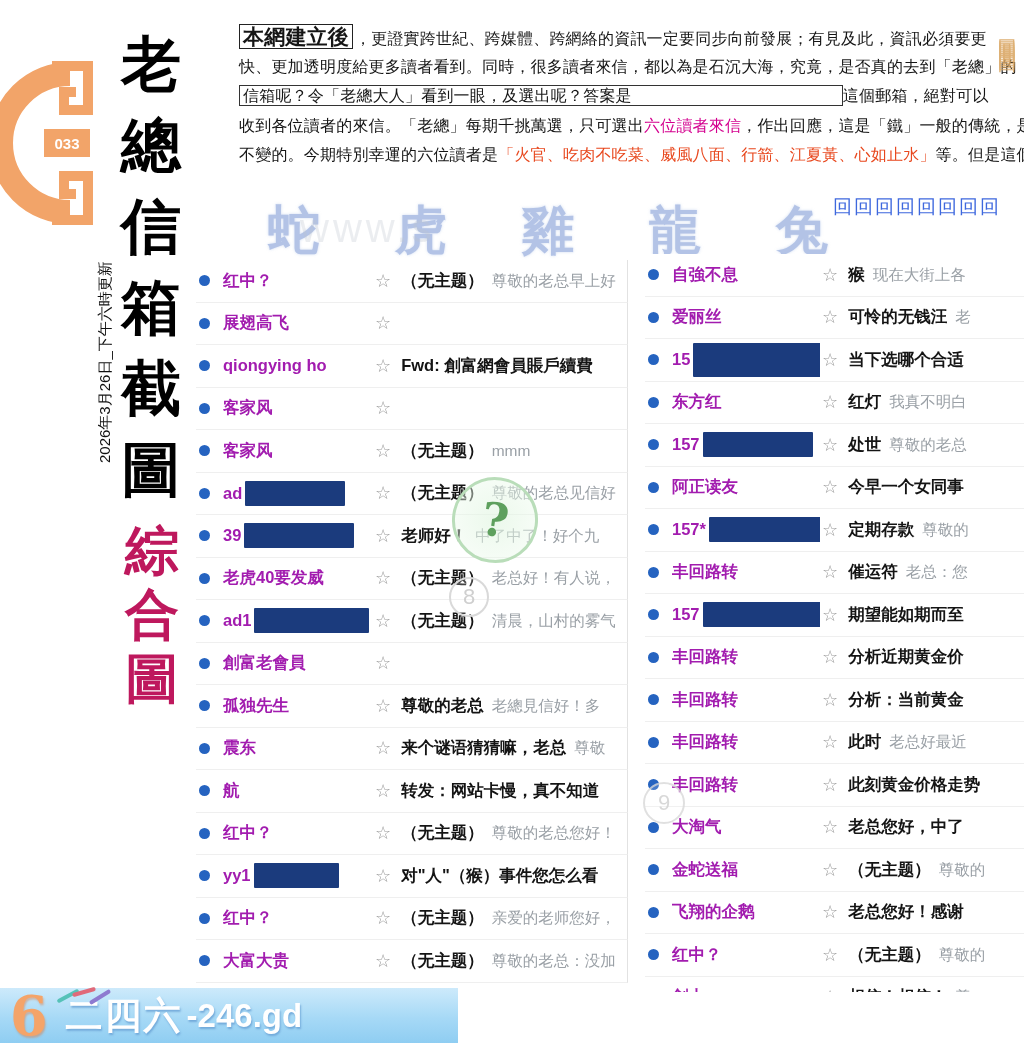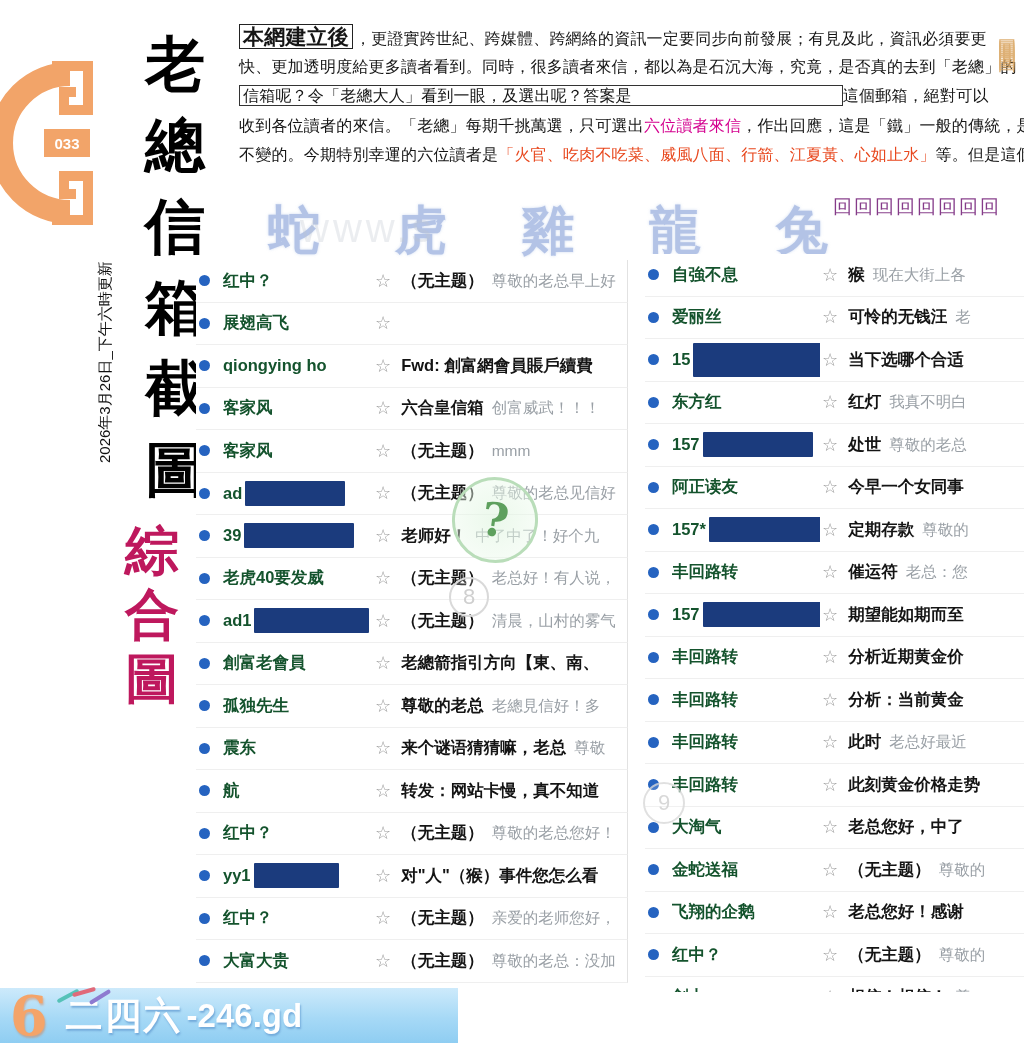--- a/index.html
+++ b/index.html
@@ -3,55 +3,55 @@
 <meta charset="utf-8">
 <style>
   html,body{margin:0;padding:0;}
   body{width:1024px;height:1043px;position:relative;overflow:hidden;background:#ffffff;
        font-family:"Liberation Sans","DejaVu Sans",sans-serif;color:#141414;}
   .abs{position:absolute;}
 
   
   .logo{left:0;top:50px;width:96px;height:186px;}
   .title-black{left:118px;top:24px;width:66px;font-size:60px;line-height:81px;font-weight:bold;
-               font-family:"DejaVu Serif","Liberation Serif",serif;color:#000;word-break:break-all;text-align:center;margin-left:24px;}
+               font-family:"DejaVu Serif","Liberation Serif",serif;color:#000;word-break:break-all;text-align:center;}
   .title-orange{left:122px;top:518px;width:60px;font-size:54px;line-height:64px;font-weight:bold;
                 font-family:"DejaVu Serif","Liberation Serif",serif;color:#be185d;word-break:break-all;text-align:center;}
   .update-note{left:96px;top:463px;transform:rotate(-90deg);transform-origin:0 0;font-size:15px;
                color:#101010;white-space:nowrap;}
 
   
   .header-text{left:196px;top:22px;width:800px;font-size:16px;line-height:29.5px;letter-spacing:.2px;color:#151515;}
   .header-text .ln{white-space:nowrap;display:block;height:29.5px;margin-left:43px;}
   .seg-lead{font-size:21px;font-weight:bold;border:1.5px solid #222;padding:0 3px;margin-right:2px;}
   .seg-boxed{border:1.5px solid #333;padding:1px 210px 1px 3px;}
   .seg-magenta{color:#d4008f;}
   .seg-red{color:#e8481e;}
 
   
   .meander-v{left:994px;top:24px;height:192px;writing-mode:vertical-rl;font-size:19px;letter-spacing:2px;
              color:#d9a45f;opacity:.85;}
-  .meander-h{left:833px;top:194px;width:190px;font-size:19px;letter-spacing:2px;color:#701a75;opacity:.85;overflow:hidden;white-space:nowrap;}
+  .meander-h{left:833px;top:194px;width:190px;font-size:19px;letter-spacing:2px;color:#1d4ed8;opacity:.85;overflow:hidden;white-space:nowrap;}
   .zodiac{left:268px;top:196px;width:560px;display:flex;justify-content:space-between;
           font-size:52px;font-weight:bold;color:#b3c3e6;font-family:"DejaVu Serif",serif;
           text-shadow:0 0 3px rgba(168,190,230,.55);}
   .wm{position:absolute;color:rgba(150,162,190,.18);font-weight:normal;letter-spacing:4px;pointer-events:none;}
   .wm0{left:300px;top:206px;font-size:40px;color:rgba(190,195,205,.30);}
   .wm1{left:290px;top:408px;font-size:52px;}
   .wm2{left:258px;top:668px;font-size:52px;}
   .wm3{left:668px;top:648px;font-size:46px;}
 
   
   .mail-col{position:absolute;overflow:hidden;background:#fff;}
   .col1{left:196px;top:260px;width:432px;height:723px;}
   .col2{left:645px;top:254px;width:379px;height:738px;}
   .mail-row{height:42.5px;display:flex;align-items:center;border-bottom:1px solid #efefef;box-sizing:border-box;}
   .col1 .mail-row{border-right:1px solid #e2e2e2;}
   .dot{width:11px;height:11px;border-radius:50%;background:#2563c0;margin:0 13px 0 3px;flex-shrink:0;}
-  .sender{width:150px;flex-shrink:0;font-weight:bold;font-size:16.5px;color:#14532d;white-space:nowrap;overflow:hidden;display:flex;align-items:center;}
+  .sender{width:150px;flex-shrink:0;font-weight:bold;font-size:16.5px;color:#a21caf;white-space:nowrap;overflow:hidden;display:flex;align-items:center;}
   .col2 .sender{width:148px;}
   .redact{display:inline-block;background:#1b3b7d;height:25px;margin-left:3px;border-radius:1px;flex-shrink:0;}
   .star{color:#9b9b9b;font-size:18px;margin:0 10px 0 2px;flex-shrink:0;line-height:1;}
   .subjwrap{flex:1;overflow:hidden;white-space:nowrap;display:flex;align-items:baseline;}
   .subject{font-weight:bold;font-size:16.5px;color:#141414;}
   .preview{color:#9aa0a6;font-size:15.5px;margin-left:8px;}
 
   
   .qmark{left:452px;top:477px;width:80px;height:80px;border:3px solid #b9ddb9;border-radius:50%;
          background:radial-gradient(circle,rgba(225,245,225,.65),rgba(240,252,240,.35));
@@ -136,24 +136,20 @@
         <div class="sender">qiongying ho</div>
         <span class="star">☆</span>
         <div class="subjwrap">
           <span class="subject">Fwd: 創富網會員賬戶續費</span>
         </div>
       </div>
       <div class="mail-row">
         <span class="dot"></span>
         <div class="sender">客家风</div>
         <span class="star">☆</span>
-        <div class="subjwrap">
-          <span class="subject">六合皇信箱</span>
-          <span class="preview">创富威武！！！</span>
-        </div>
       </div>
       <div class="mail-row">
         <span class="dot"></span>
         <div class="sender">客家风</div>
         <span class="star">☆</span>
         <div class="subjwrap">
           <span class="subject">（无主题）</span>
           <span class="preview">mmm</span>
         </div>
       </div>
@@ -190,23 +186,20 @@
         <span class="star">☆</span>
         <div class="subjwrap">
           <span class="subject">（无主题）</span>
           <span class="preview">清晨，山村的雾气</span>
         </div>
       </div>
       <div class="mail-row">
         <span class="dot"></span>
         <div class="sender">創富老會員</div>
         <span class="star">☆</span>
-        <div class="subjwrap">
-          <span class="subject">老總箭指引方向【東、南、</span>
-        </div>
       </div>
       <div class="mail-row">
         <span class="dot"></span>
         <div class="sender">孤独先生</div>
         <span class="star">☆</span>
         <div class="subjwrap">
           <span class="subject">尊敬的老总</span>
           <span class="preview">老總見信好！多</span>
         </div>
       </div>

